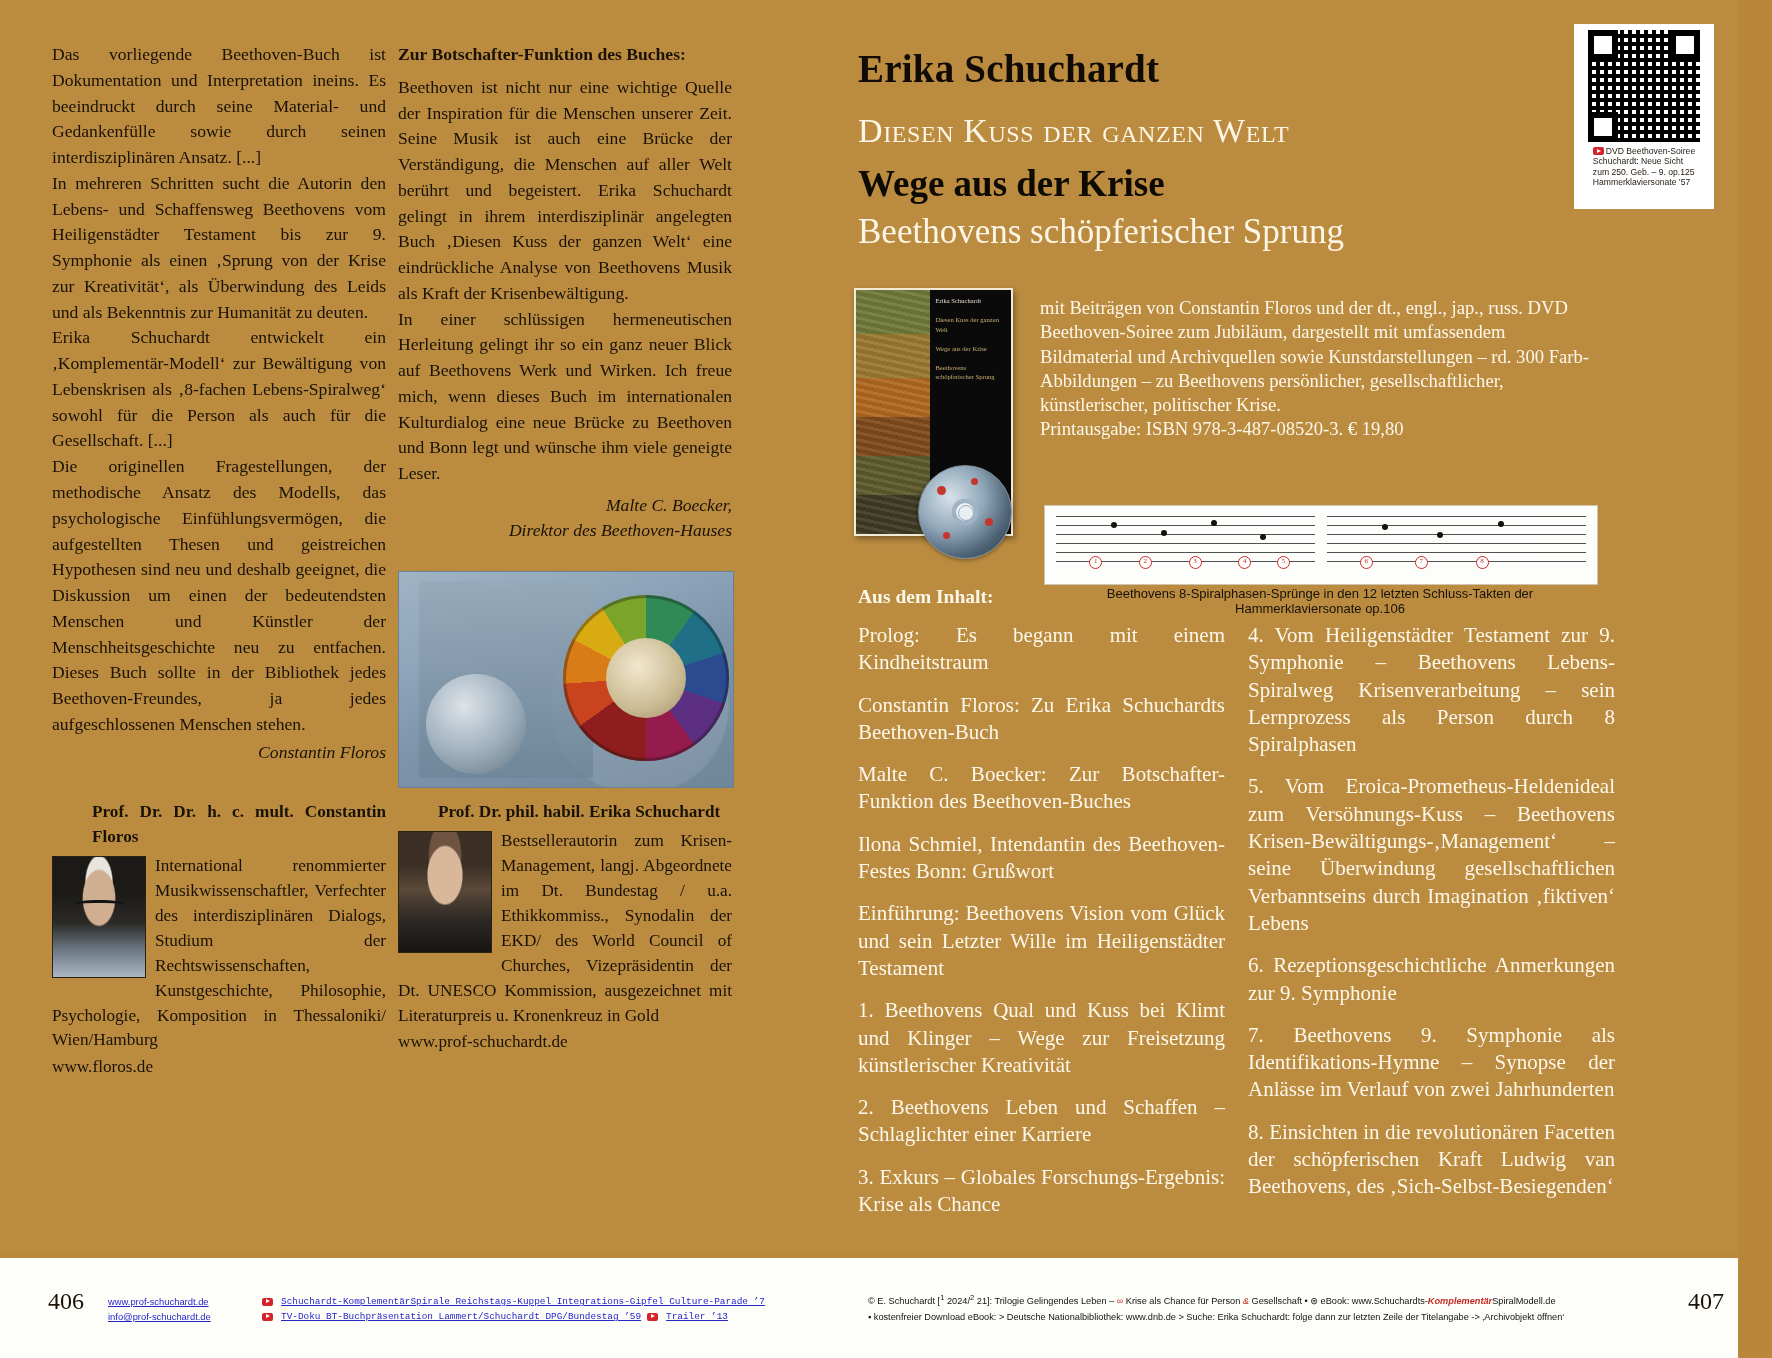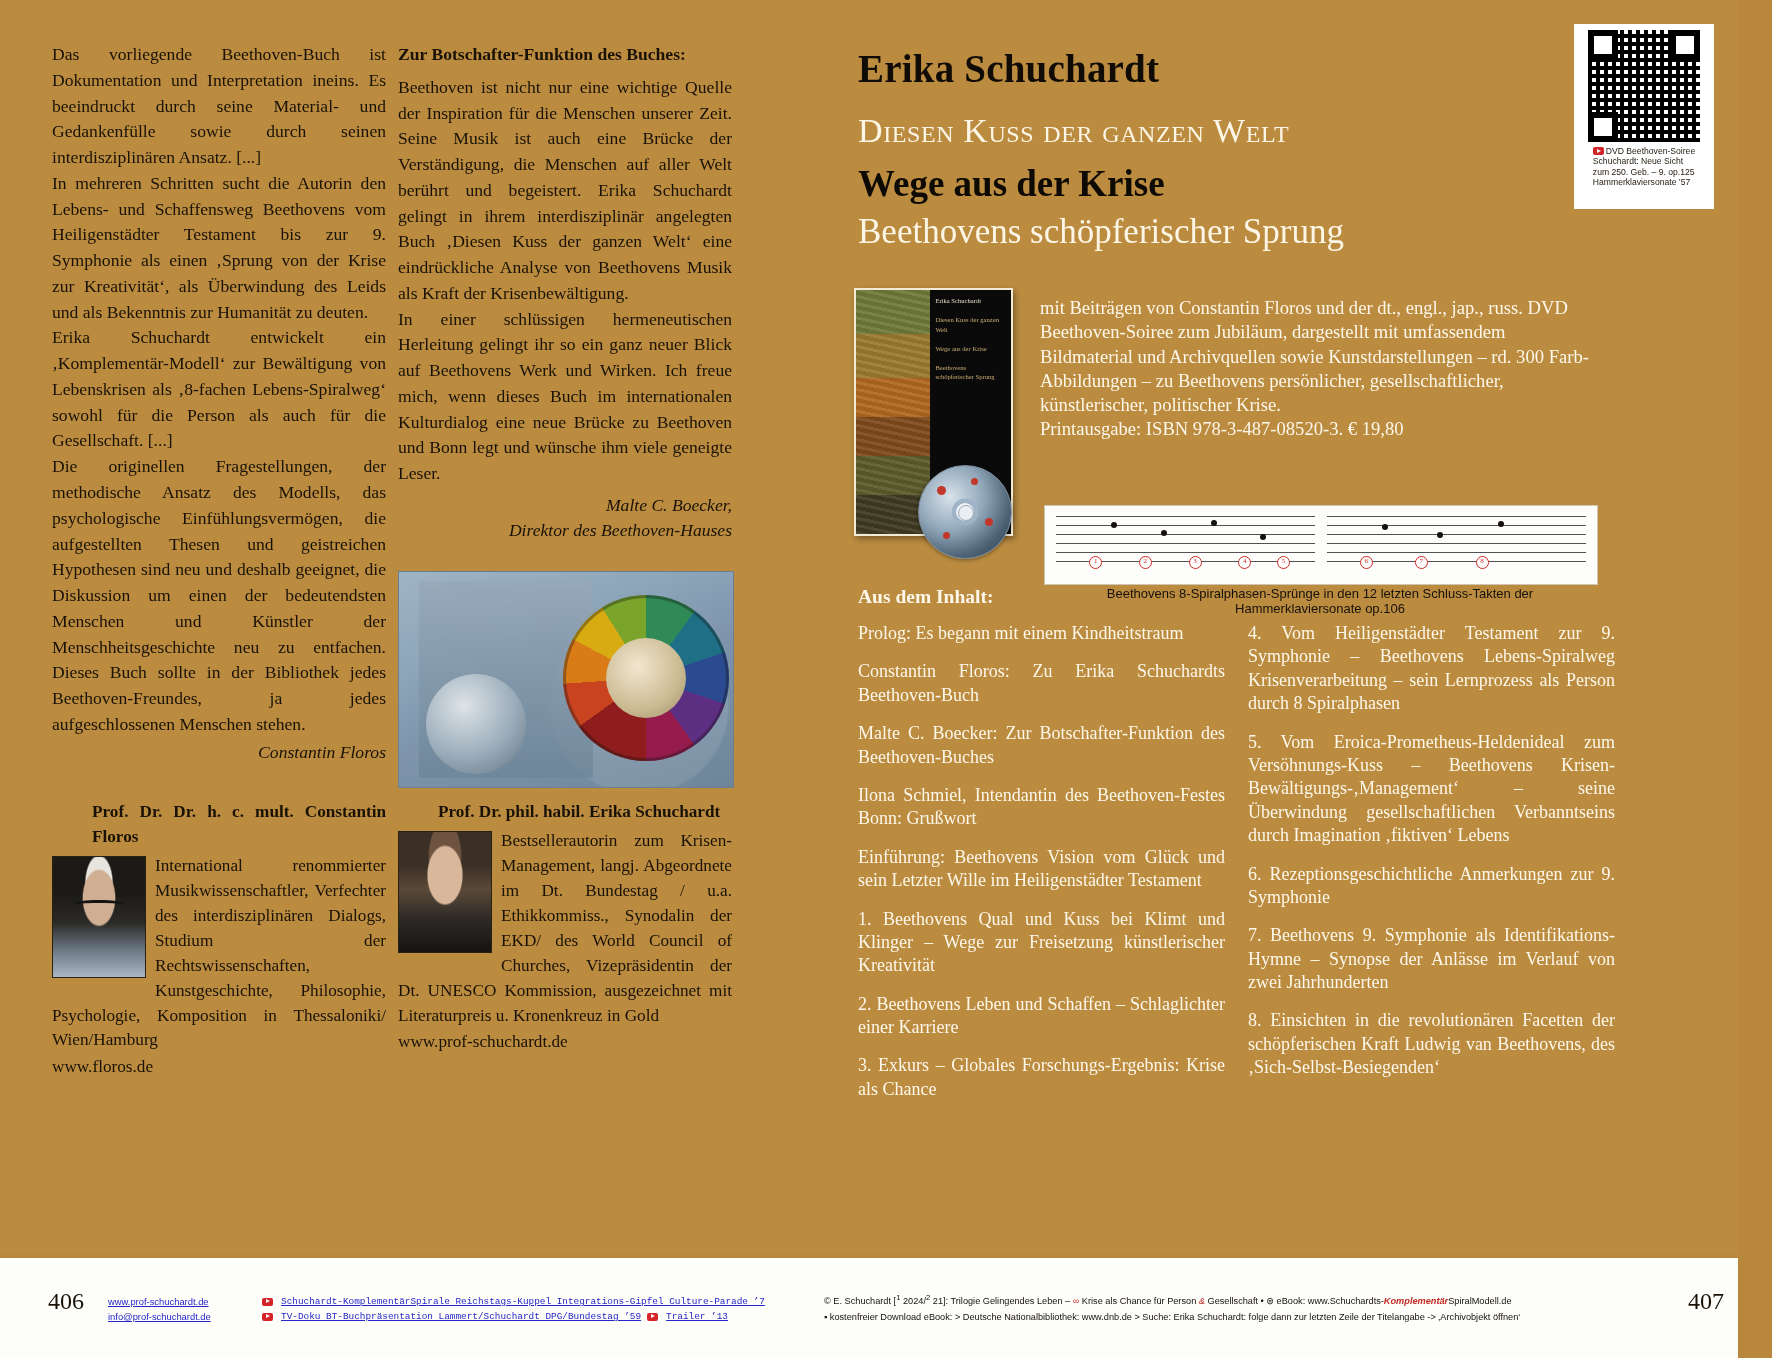--- a/index.html
+++ b/index.html
@@ -273,42 +273,42 @@
     font-family:"Liberation Sans",sans-serif;
   }
 
   
   .toc-head{
     position:absolute;left:58px;top:586px;
     font-size:19.5px;font-weight:bold;color:#fdf7ea;
   }
   .toc-col{
     position:absolute;width:367px;
-    font-size:18px;line-height:1.30;color:#fdf7ea;text-align:justify;
+    font-size:21px;line-height:1.30;color:#fdf7ea;text-align:justify;
   }
   .toc-col.c-left{left:58px;top:622px;}
   .toc-col.c-right{left:448px;top:622px;}
   .toc-col p{margin:0 0 15px 0;}
 
   
   .pg-left{
     position:absolute;left:48px;top:1288px;font-size:24px;color:#1a1207;
   }
   .pg-right{
     position:absolute;right:48px;top:1288px;font-size:24px;color:#1a1207;
   }
   .foot-left{
     position:absolute;left:108px;top:1294px;width:700px;
     font-size:9.4px;line-height:1.62;font-family:"Liberation Sans",sans-serif;
   }
   .foot-left .row{display:flex;align-items:center;gap:6px;white-space:nowrap;}
   .foot-left a{color:#2626c8;text-decoration:underline;font-family:Liberation Mono, monospace;}
   .foot-left .site{display:inline-block;width:148px;color:#2626c8;text-decoration:underline;}
   .foot-right{
-    position:absolute;left:824px;top:1291px;width:800px;
+    position:absolute;left:868px;top:1291px;width:800px;
     font-size:9.2px;line-height:1.72;color:#16110a;
     font-family:"Liberation Sans",sans-serif;
   }
   .foot-right .kc{color:#c32b22;font-style:italic;font-weight:bold;}
   .foot-right .amp{color:#c32b22;font-style:italic;}
   .foot-right .inf{color:#c32b22;}
 </style>
 </head>
 <body>
 

